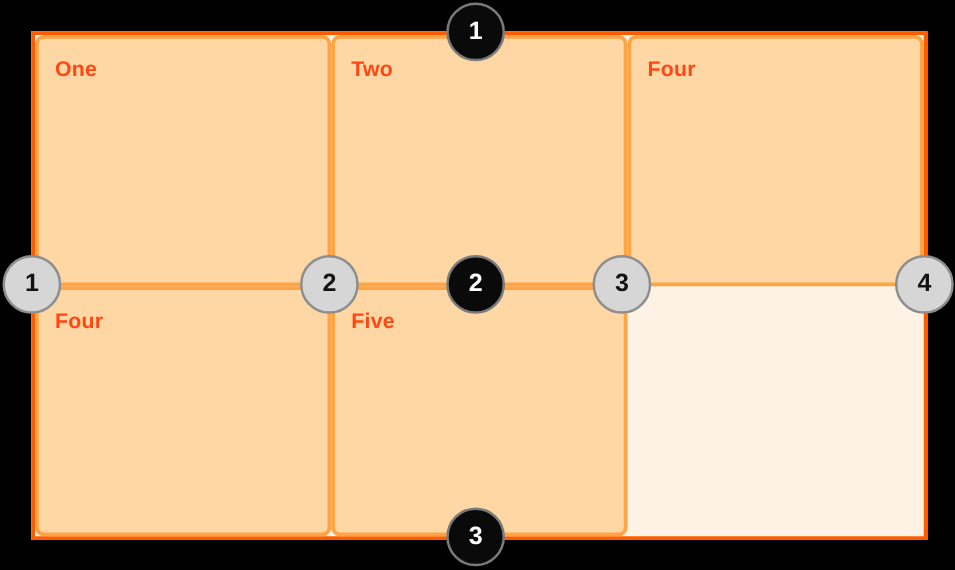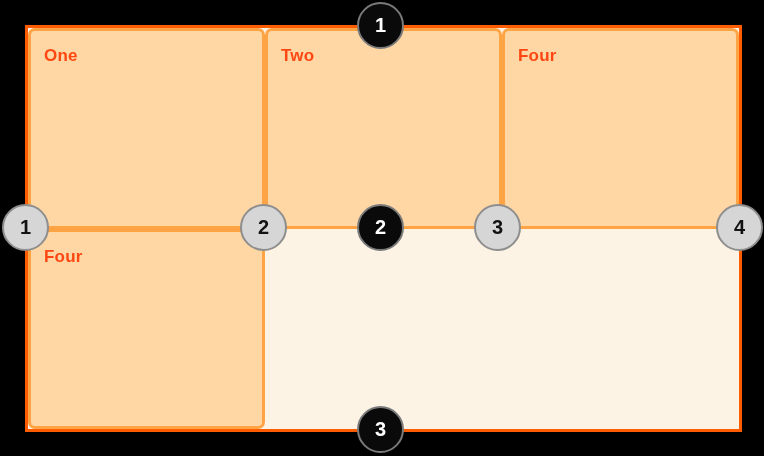--- a/index.html
+++ b/index.html
@@ -72,20 +72,23 @@
   </div>
   <div class="cell">
     <span class="cell-label">Two</span>
   </div>
   <div class="cell">
     <span class="cell-label">Four</span>
   </div>
   <div class="cell">
     <span class="cell-label">Four</span>
   </div>
+  <div class="cell">
+    <span class="cell-label">Five</span>
+  </div>
   <div class="cell empty"></div>
 </div>
 
 <div class="marker row m-row-1">1</div>
 <div class="marker row m-row-2">2</div>
 <div class="marker row m-row-3">3</div>
 
 <div class="marker col m-col-1">1</div>
 <div class="marker col m-col-2">2</div>
 <div class="marker col m-col-3">3</div>

